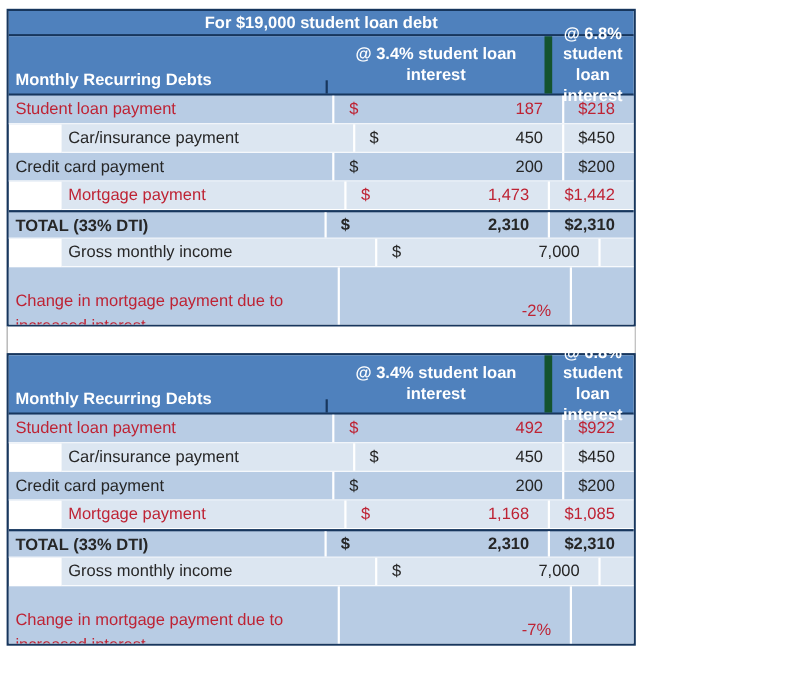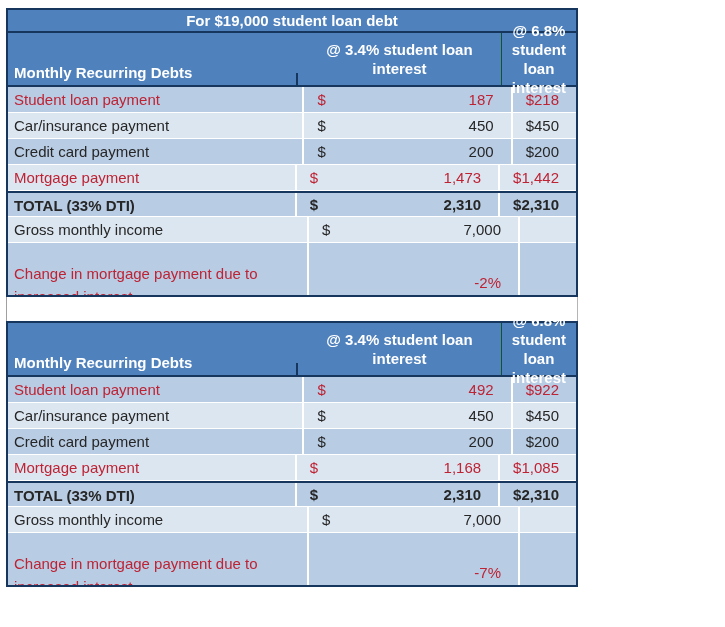--- a/index.html
+++ b/index.html
@@ -29,30 +29,30 @@
   }
   .hc1 {
     width: 301px; display: flex; align-items: flex-end;
     padding: 0 4px 4px 6px;
     border-right: 2px solid #17365d;
     margin-top: 40px;
   }
   .hc2 {
     width: 211px; display: flex; align-items: center; justify-content: center;
     text-align: center; padding: 2px 10px; line-height: 19px;
-    border-right: 1px solid #14532d;
+    border-right: 7px solid #14532d;
   }
   .hc3 {
     flex: 1; display: flex; align-items: center; justify-content: center;
     text-align: center; padding: 2px 10px; line-height: 19px;
   }
 
   .row { display: flex; height: 26px; font-size: 15px; color: #262626; border-bottom: 1px solid #ffffff; justify-content: space-between; }
   .band-a { background: #b8cce4; }
-  .band-b { background: #dce6f1; }
+  .band-b { background: #dce6f1; margin-left: 48px; }
 
   .rc1 { width: 301px; padding: 0 4px 0 6px; line-height: 25px; border-right: 2px solid #ffffff;
          white-space: nowrap; overflow: hidden; }
   .rc2 { width: 211px; display: flex; justify-content: space-between; align-items: center;
          padding: 0 17px 0 13px; border-right: 2px solid #ffffff; }
   .rc3 { flex: 1; display: flex; justify-content: space-between; align-items: center;
          padding: 0 17px 0 13px; }
 
   .row-red, .row-red .rc1, .row-red .rc2, .row-red .rc3 { color: #be2334; }
   .row-total { border-top: 2px solid #17365d; font-weight: bold; }

